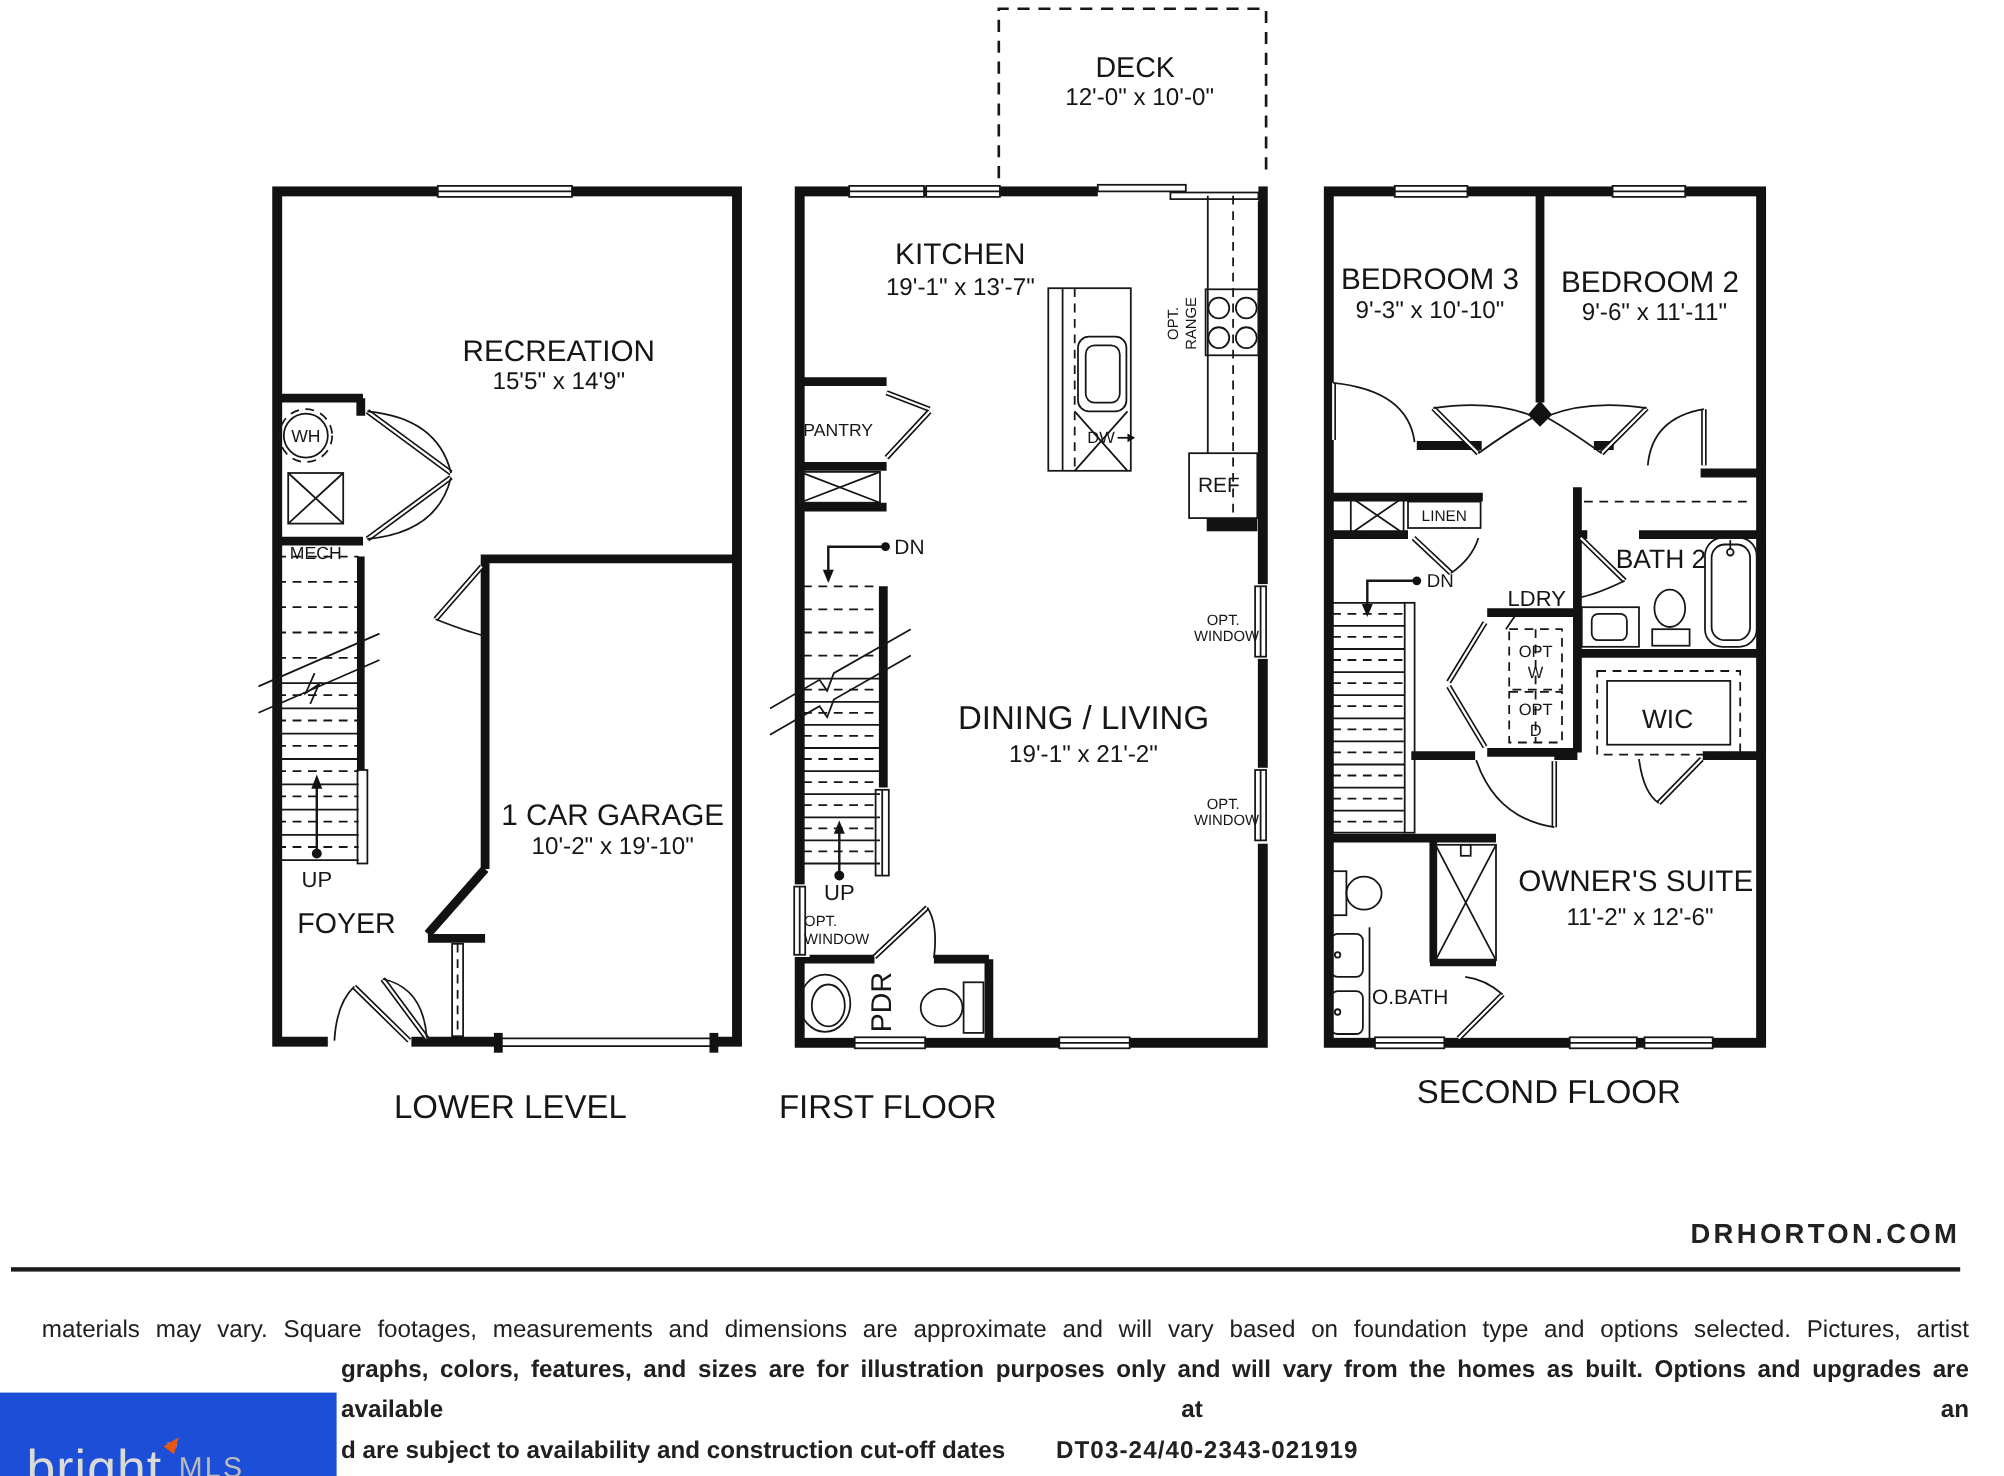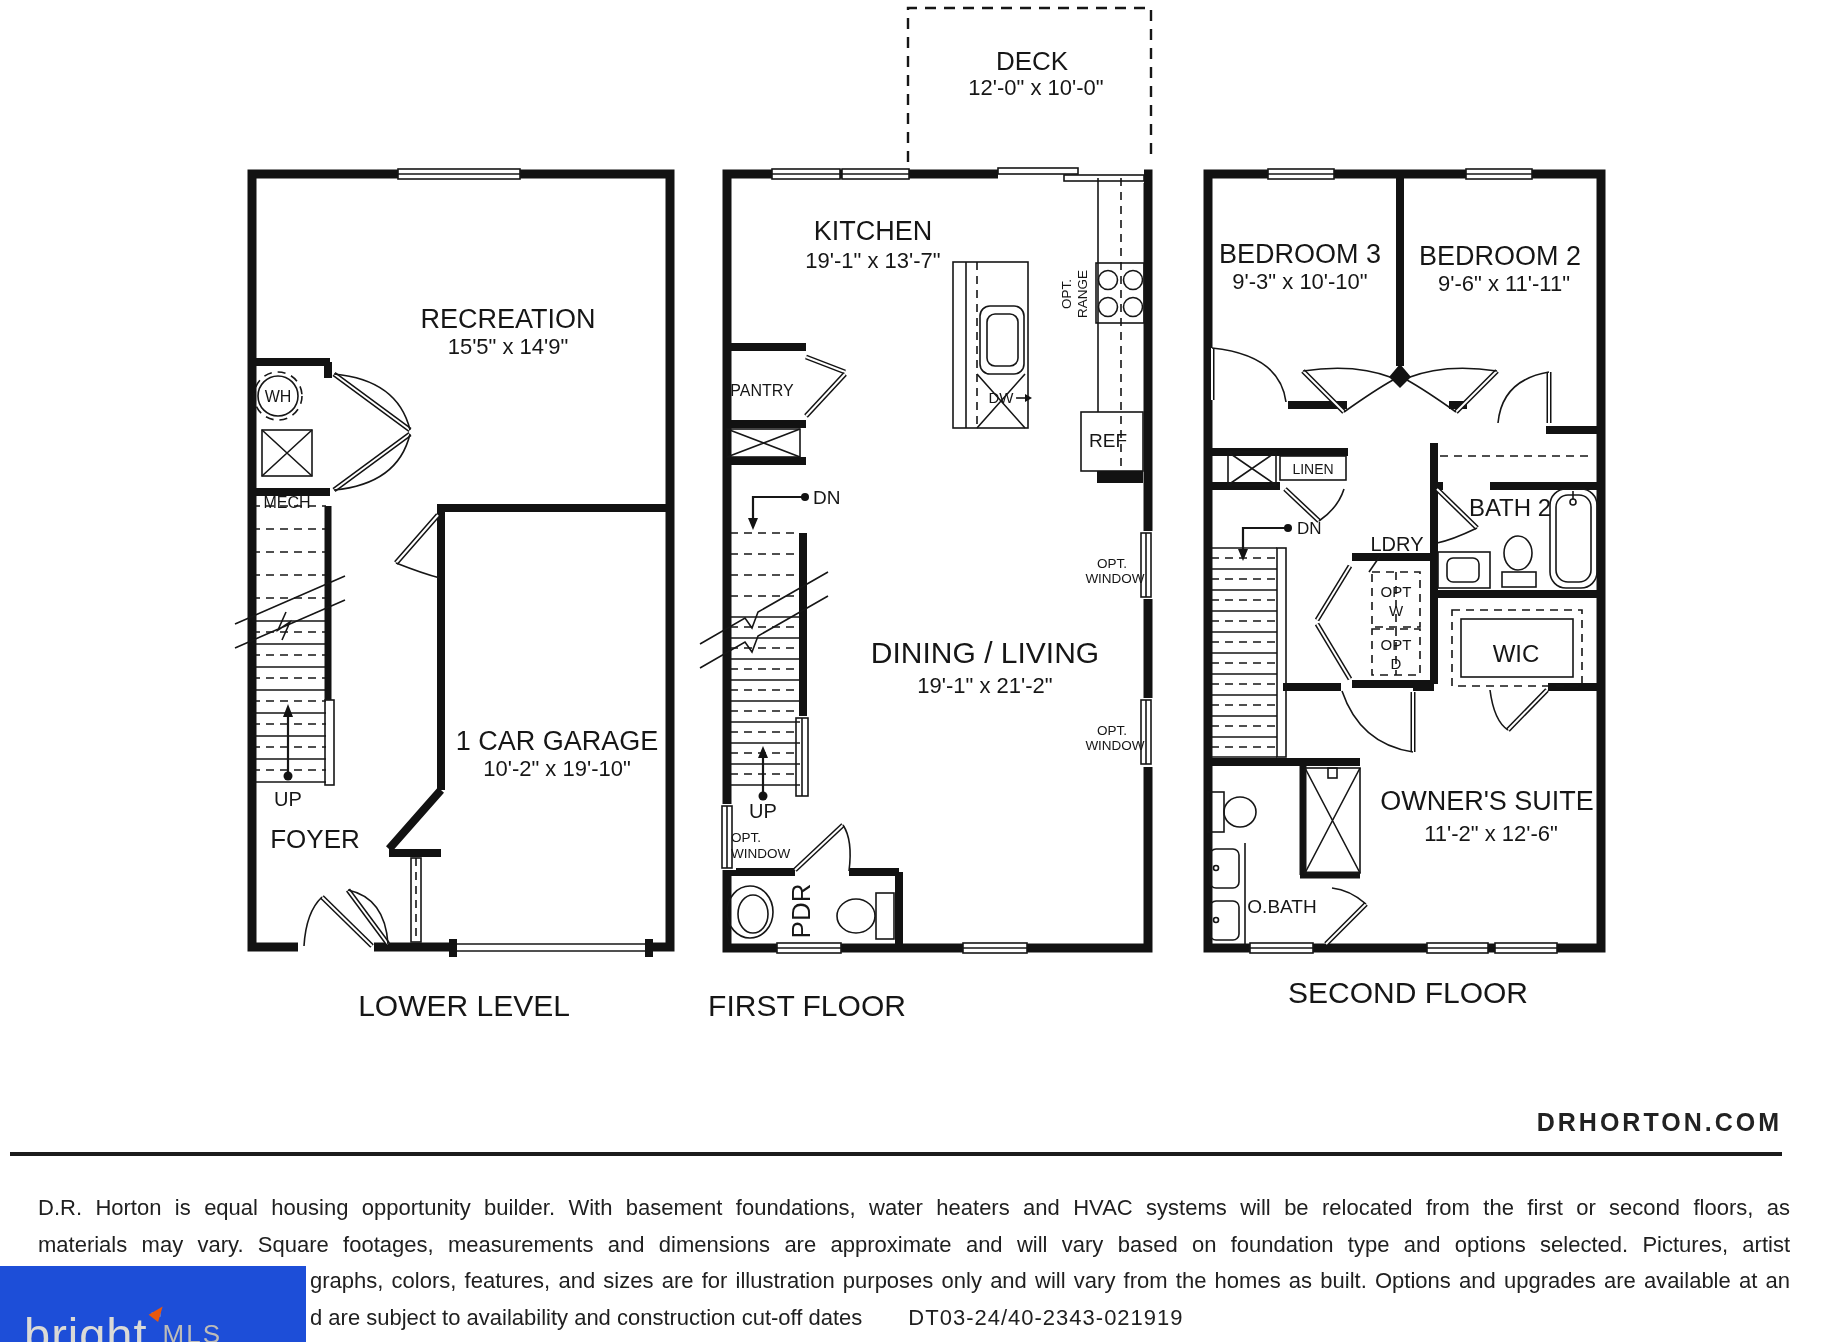--- a/index.html
+++ b/index.html
@@ -31,21 +31,21 @@
   .s20{font-size:20px;}
   .s24{font-size:24px;}
   .s26{font-size:26px;}
   
   #website{position:absolute;top:1096px;right:40px;font-size:25px;font-weight:bold;
            letter-spacing:3px;color:#222;margin-top:12px;}
   #rule{position:absolute;top:1152px;left:10px;width:1772px;height:4px;background:#1c1c1c;}
   #disclaimer{position:absolute;left:38px;top:1190px;width:1752px;font-size:22px;
               line-height:36.6px;color:#202020;}
   .dline{text-align:justify;text-align-last:justify;white-space:normal;}
-  .dline.indent{padding-left:272px;}
+  .dline.indent{padding-left:272px;font-weight:bold;}
   .dline.last{text-align:left;text-align-last:left;display:flex;align-items:baseline;}
   .dline.last .code{margin-left:46px;letter-spacing:1px;}
   #brightlogo{position:absolute;left:0;top:1266px;width:306px;height:92px;background:#1d4ed8;
               display:flex;align-items:flex-end;padding-left:24px;box-sizing:border-box;z-index:5;}
   #brightlogo .bright{font-size:47px;color:#dadad6;letter-spacing:1px;position:relative;line-height:1;}
   #brightlogo .flame{position:absolute;right:-1px;top:-6px;width:0;height:0;
                      border-left:6px solid transparent;border-right:6px solid transparent;
                      border-bottom:15px solid #e8580c;transform:rotate(38deg);}
   #brightlogo .tm{font-size:11px;color:#cfcfca;vertical-align:top;margin-left:3px;}
   #brightlogo .mls{font-size:26px;color:#bdbcb8;letter-spacing:2px;align-self:flex-end;
@@ -421,21 +421,20 @@
     <text class="dim" text-anchor="middle" x="1491" y="841">11'-2" x 12'-6"</text>
     <text class="cap" text-anchor="middle" x="1408" y="1003">SECOND FLOOR</text>
   </g>
 </svg>
 
   
   <div id="website">DRHORTON.COM</div>
   <div id="rule"></div>
 
   <div id="disclaimer">
-    <div class="dline">D.R. Horton is equal housing opportunity builder. With basement foundations, water heaters and HVAC systems will be relocated from the first or second floors, as</div>
     <div class="dline">materials may vary. Square footages, measurements and dimensions are approximate and will vary based on foundation type and options selected. Pictures, artist</div>
     <div class="dline indent">graphs, colors, features, and sizes are for illustration purposes only and will vary from the homes as built. Options and upgrades are available at an</div>
     <div class="dline indent last">
       <span>d are subject to availability and construction cut-off dates</span>
       <span class="code">DT03-24/40-2343-021919</span>
     </div>
   </div>
 
   <div id="brightlogo">
     <span class="bright">

